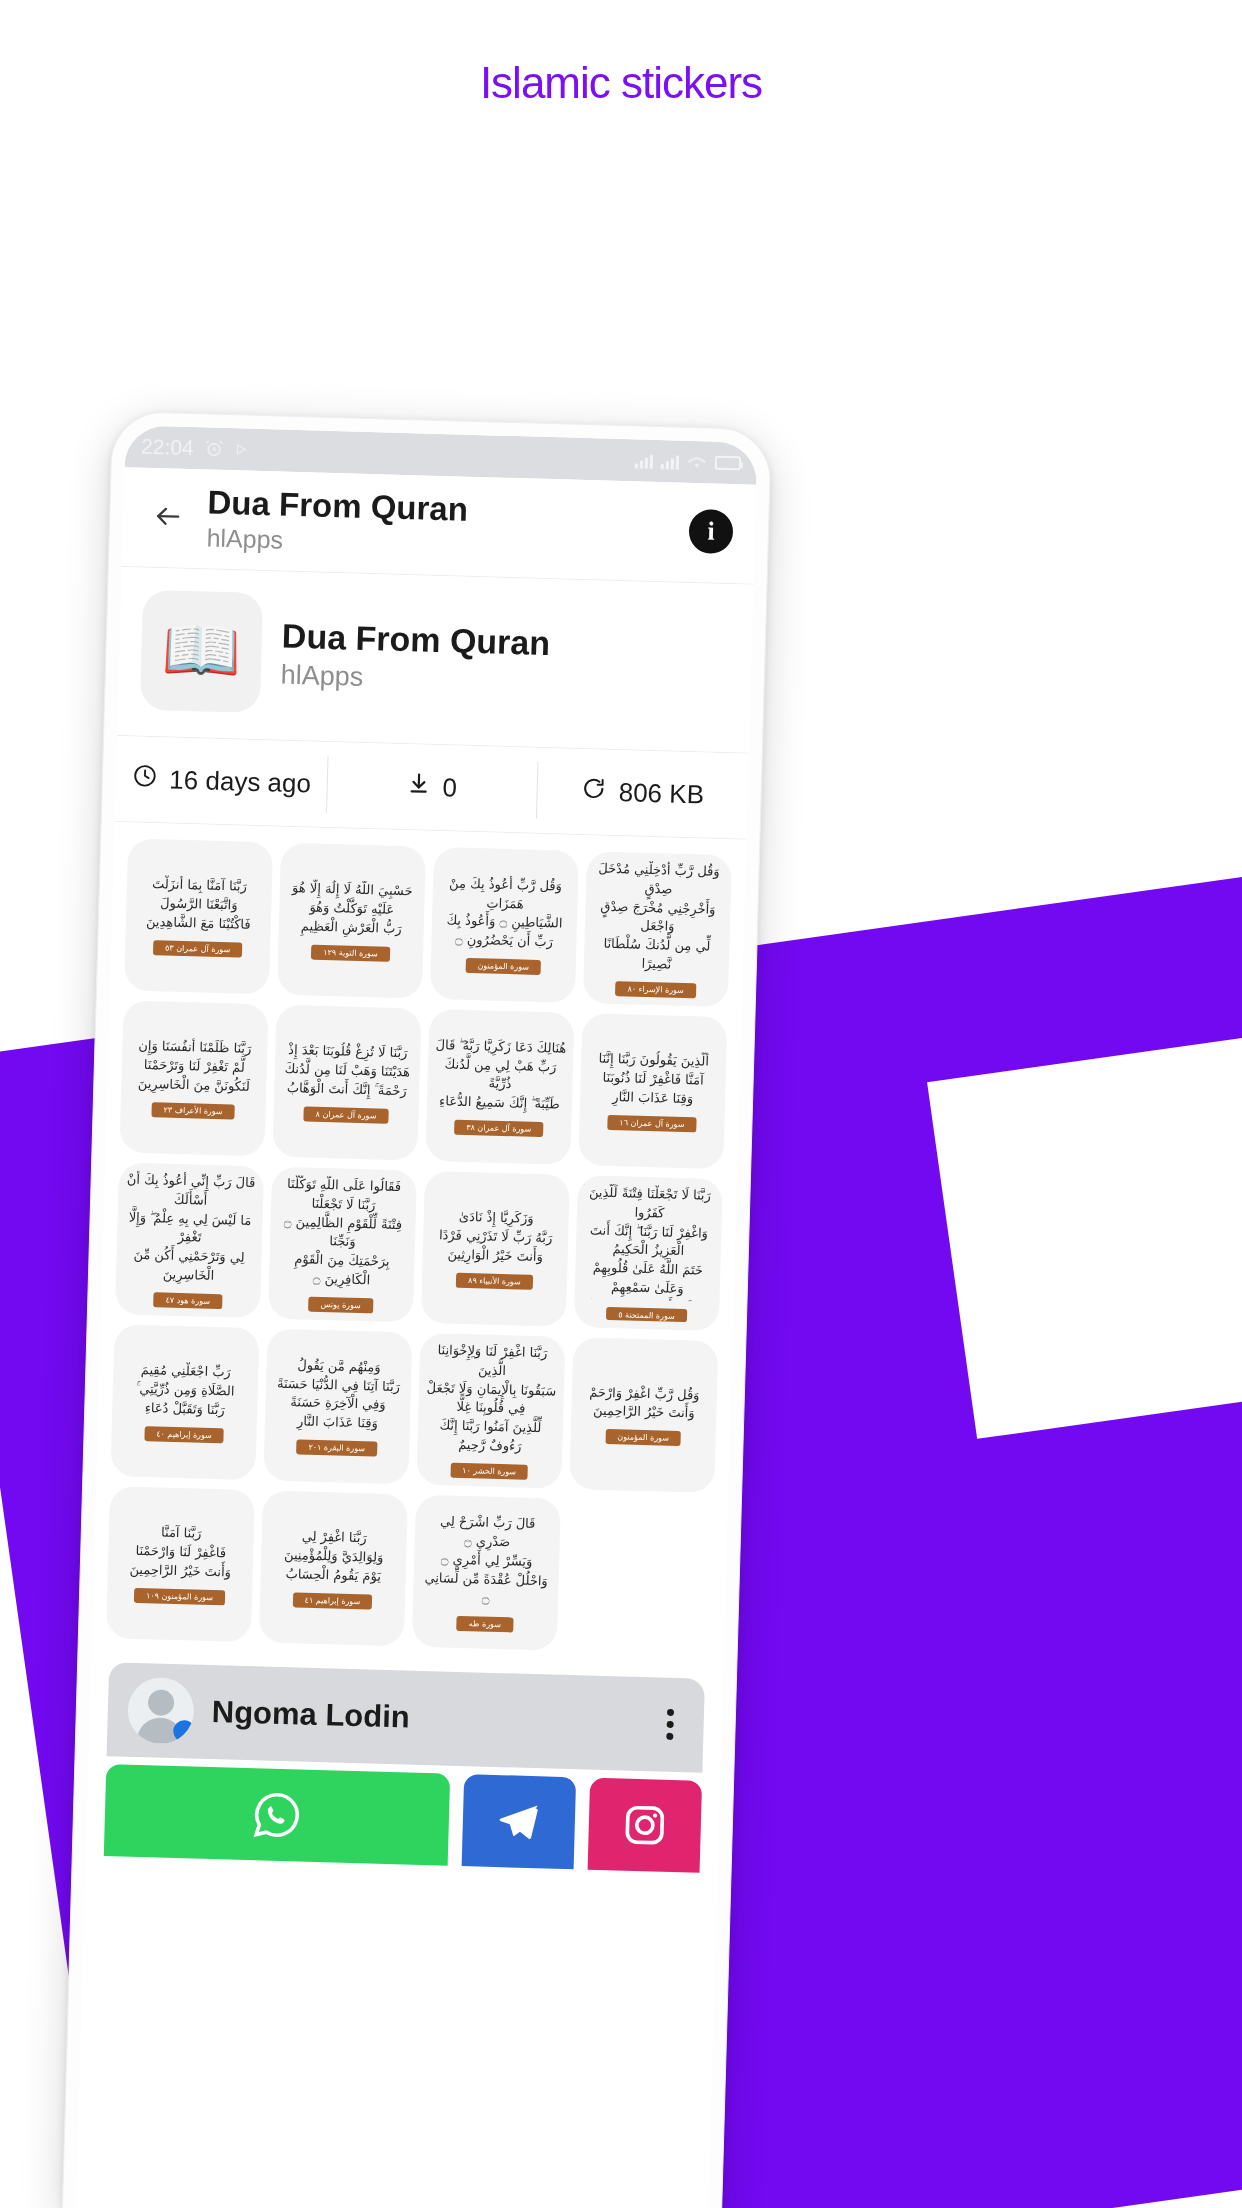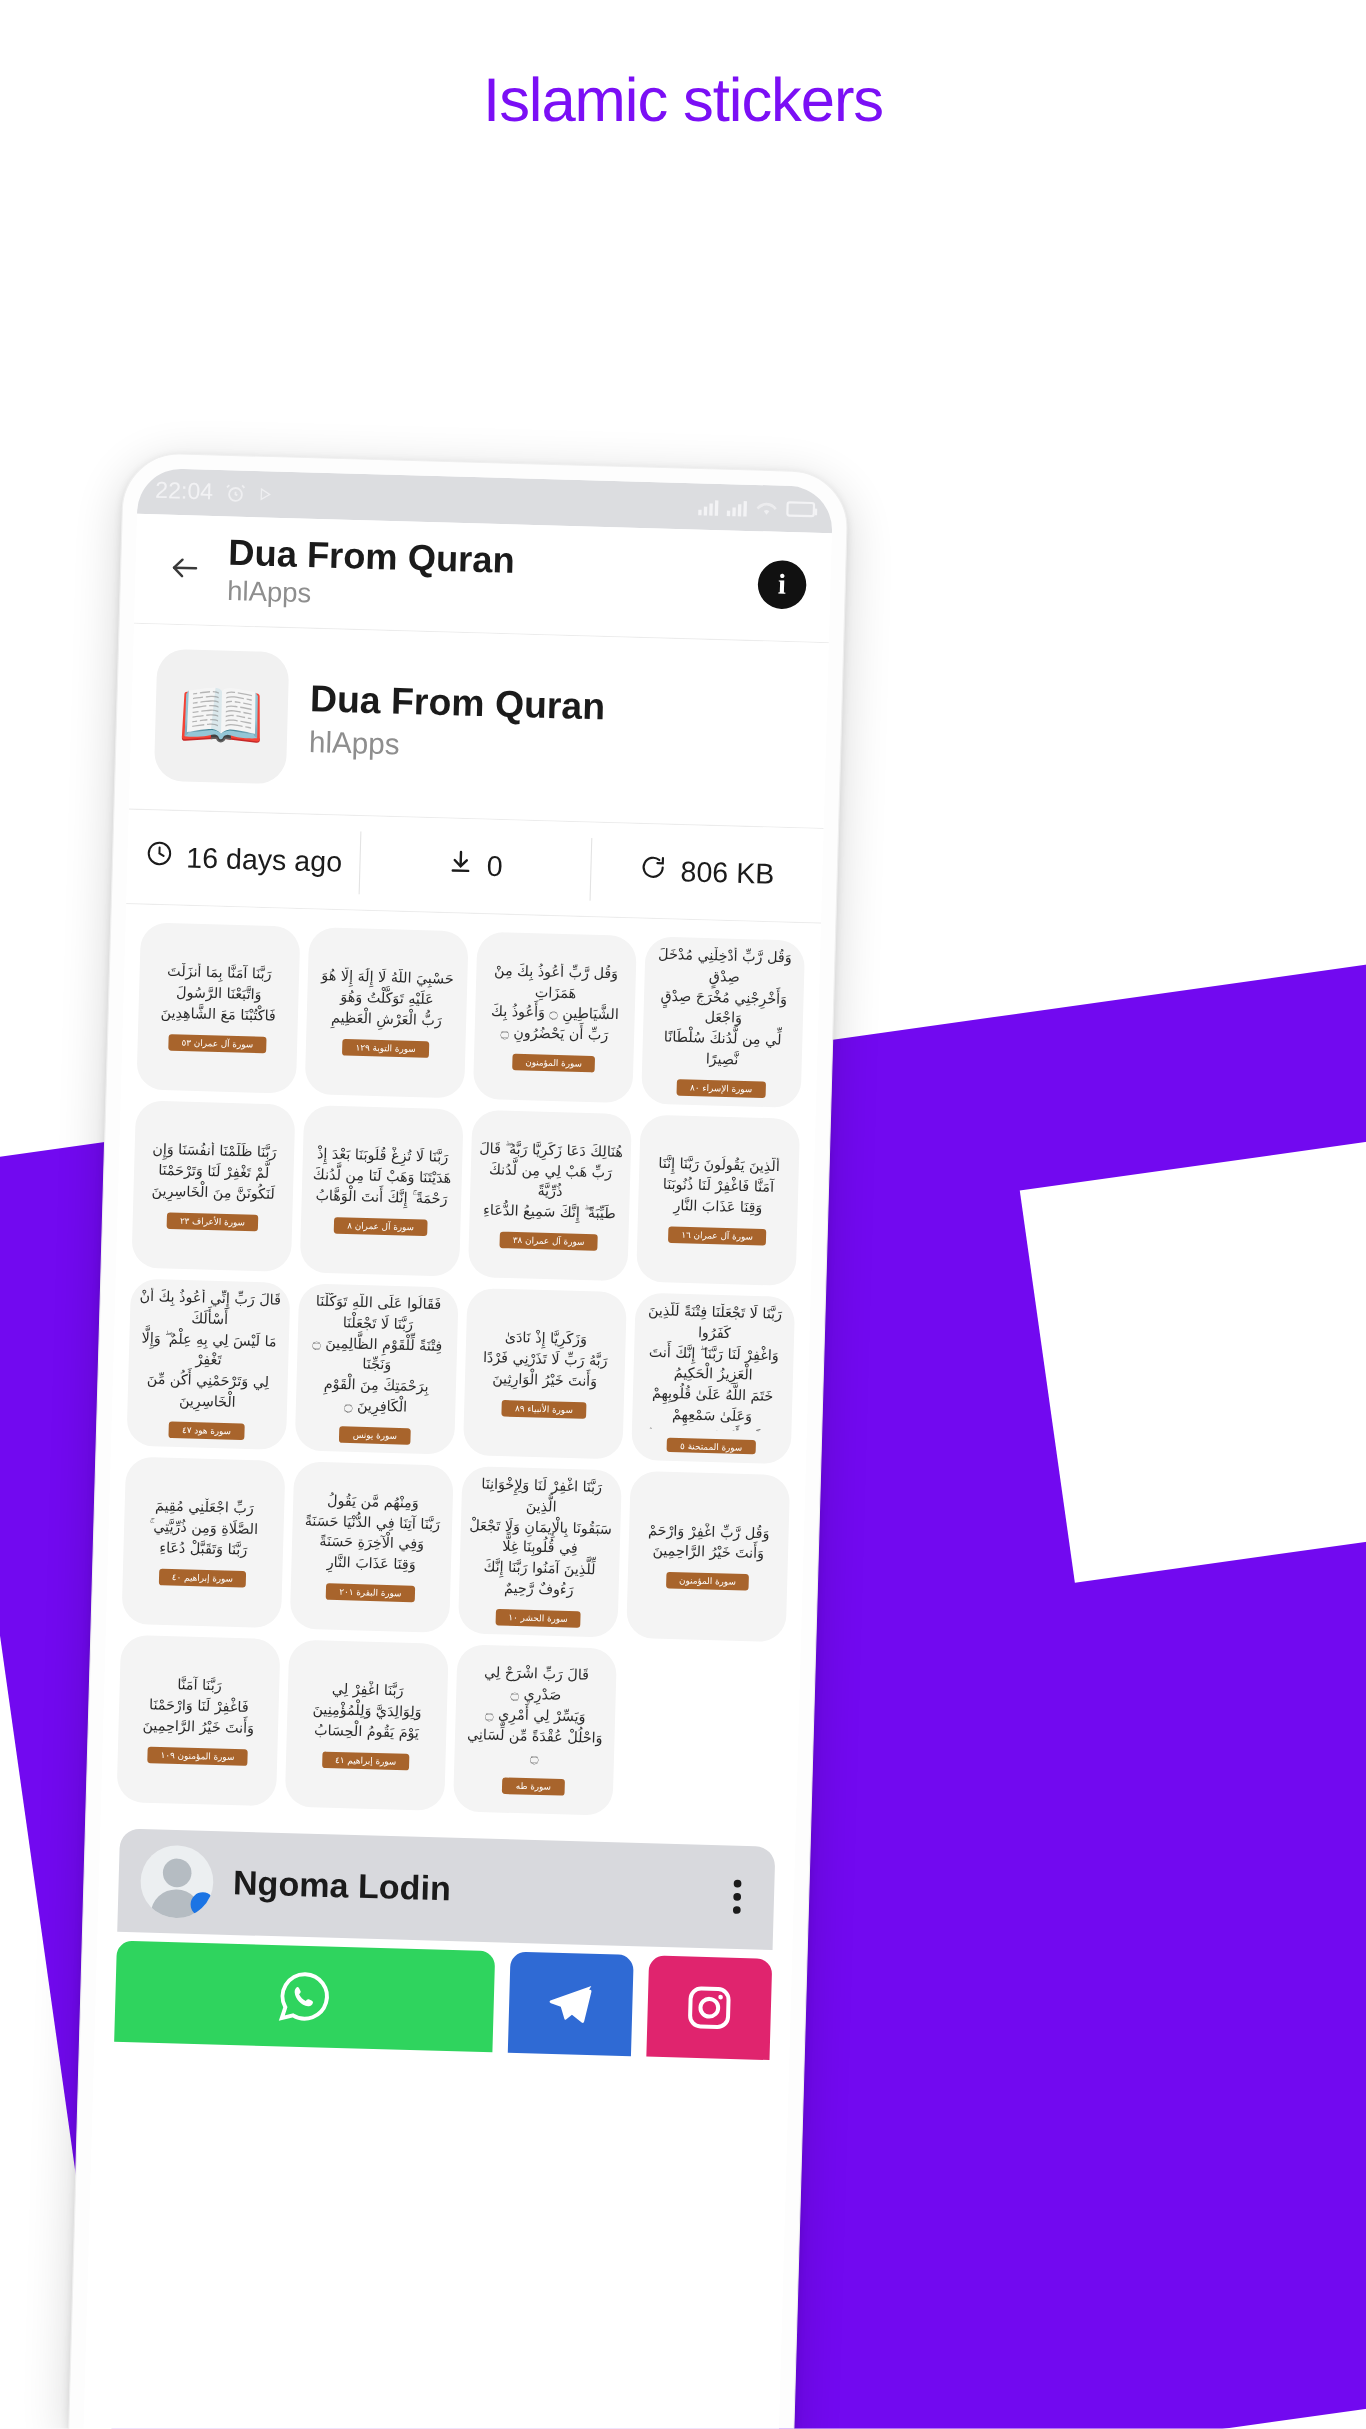--- a/index.html
+++ b/index.html
@@ -27,21 +27,21 @@
     background: #ffffff;
     transform: rotate(-8deg);
     transform-origin: right top;
     z-index: 1;
   }
 
   
   .headline {
     position: absolute; top: 58px; left: 0; width: 1242px;
     text-align: center;
-    font-size: 56px;
+    font-size: 44px;
     font-weight: 400;
     letter-spacing: -1px;
     color: #7b0ff5;
     z-index: 6;
   }
 
   
   .phone {
     position: absolute;
     left: 112px; top: 420px;

